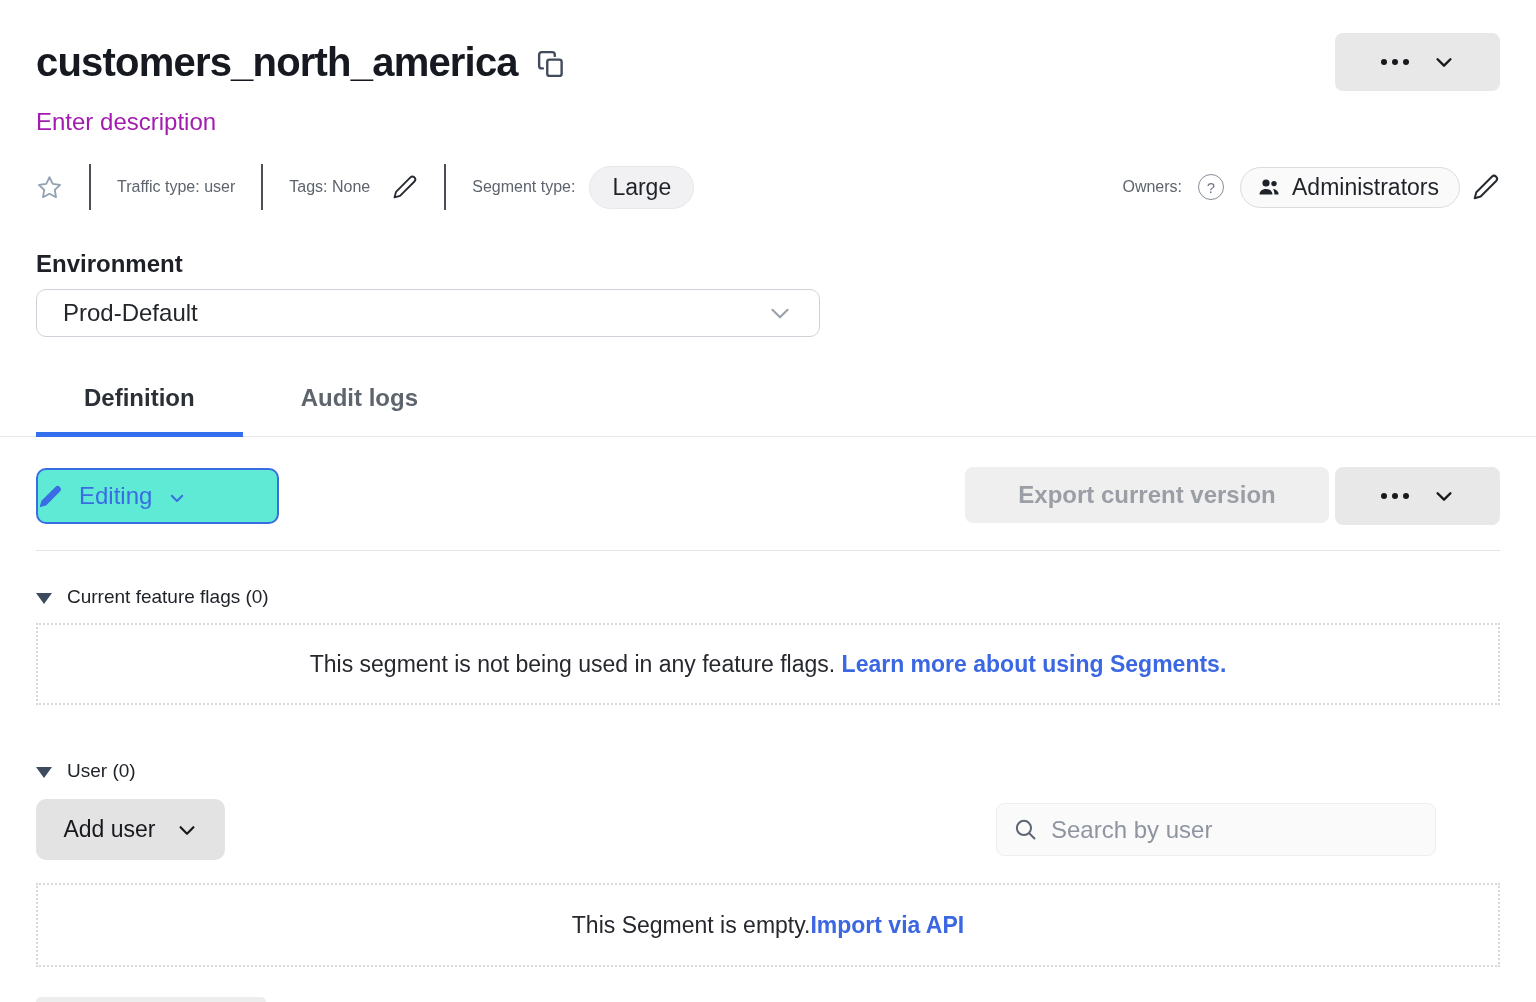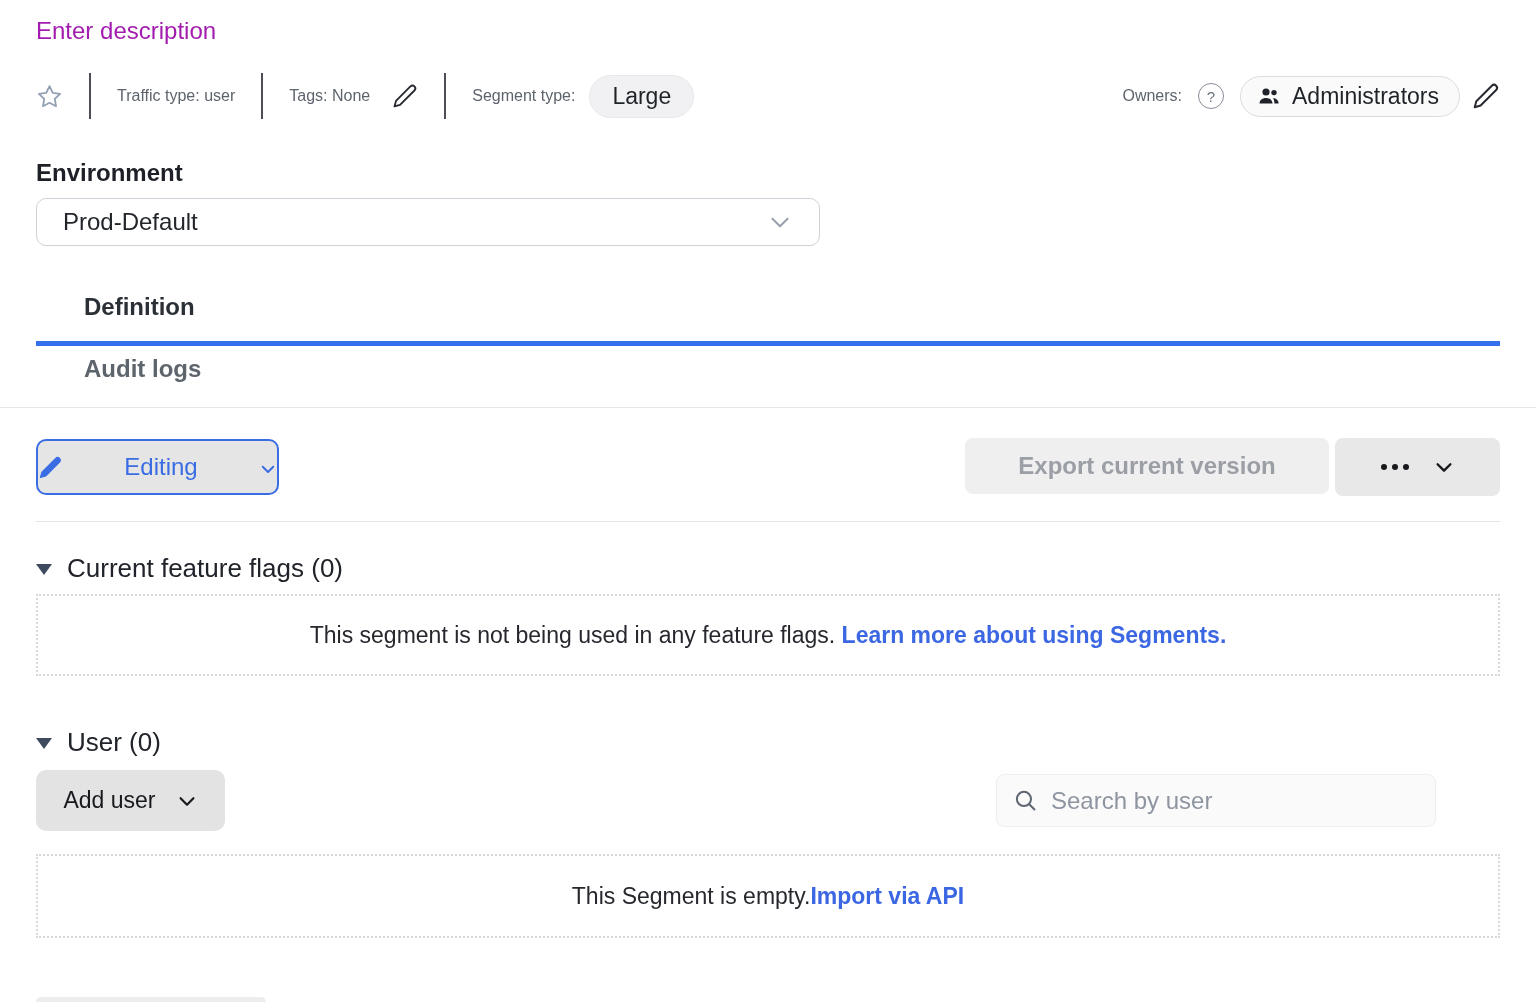--- a/index.html
+++ b/index.html
@@ -40,42 +40,42 @@
   .people-icon { display:inline-flex; color:#1f2329; }
 
   
   .env-label { margin-top:39px; font-size:24px; line-height:28px; font-weight:700; color:#1d2026; }
   .env-select { margin-top:11px; width:784px; height:48px; border:1px solid #ced3d9; border-radius:10px;
     display:flex; align-items:center; justify-content:space-between; padding:0 26px; cursor:pointer; background:#fff; }
   .env-select .value { font-size:24px; color:#23262b; }
   .env-select .chev { color:#98a1ac; display:inline-flex; }
 
   
-  .tabs-bar { margin-top:47px; display:flex; gap:10px; padding:0 36px; border-bottom:1px solid #e7e7e9;flex-direction:column; }
+  .tabs-bar { margin-top:47px; display:flex; gap:10px; padding:0 36px; border-bottom:1px solid #e7e7e9; }
   .tab { position:relative; padding:0 48px 24px; font-size:24px; line-height:28px; cursor:pointer; }
   .tab.active { font-weight:700; color:#2b2f36; }
   .tab.inactive { font-weight:600; color:#5d646c; }
   .tab.active::after { content:""; position:absolute; left:0; right:0; bottom:-1px; height:5px; background:#3470ee; }
 
   
   .toolbar { margin-top:30px; display:flex; justify-content:space-between; align-items:center; }
-  .editing-btn { display:flex; align-items:center; justify-content:space-between; gap:16px; width:243px; height:56px;
-    background:#e5e5e5; border:2px solid #3a6de4; border-radius:10px; color:#3a6de4; font-size:24px; font-weight:500; cursor:pointer; }
+  .editing-btn { display:flex; align-items:center; justify-content:flex-start; gap:16px; width:243px; height:56px;
+    background:#5eead4; border:2px solid #3a6de4; border-radius:10px; color:#3a6de4; font-size:24px; font-weight:500; cursor:pointer; }
   .editing-btn .chev { display:inline-flex; margin-top:3px; }
   .toolbar-right { display:flex; align-items:flex-start; gap:6px; }
   .export-btn { width:364px; height:56px; background:#efeff0; border:none; border-radius:8px;
     font-size:24px; font-weight:600; color:#9b9fa5; cursor:default; }
   .divider { margin-top:25px; height:1px; background:#e5e5e6; }
 
   
   .section-head { margin-top:31px; display:flex; align-items:center; gap:15px; cursor:pointer; }
   .section-head.user { margin-top:51px; }
   .caret-down { width:0; height:0; border-left:8px solid transparent; border-right:8px solid transparent;
     border-top:11px solid #3e4a5e; margin-top:3px; }
-  .section-title { font-size:26px; line-height:30px; font-weight:500; color:#202329; }
+  .section-title { font-size:19px; line-height:30px; font-weight:500; color:#202329; }
 
   .dotted-box { margin-top:11px; border:2px dotted #d8d8d8; height:82px;
     display:flex; align-items:center; justify-content:center; font-size:23px; color:#26282e; }
   .dotted-box.users { margin-top:23px; height:84px; }
   .inline-link { color:#3b67e2; font-weight:700; cursor:pointer; }
   .sp { white-space:pre; }
 
   
   .controls-row { margin-top:13px; display:flex; justify-content:space-between; align-items:center; }
   .add-user-btn { display:flex; align-items:center; justify-content:center; gap:20px; width:189px; height:61px;
@@ -89,20 +89,43 @@
   .bottom-strip { position:absolute; left:36px; bottom:0; width:230px; height:5px;
     background:#ededee; border-radius:8px 8px 0 0; }
 
   svg { display:block; }
 </style>
 </head>
 <body>
 
 <div class="page">
 
+  <div class="pad header-row">
+    <div class="title-wrap">
+      <h1 class="page-title">customers_north_america</h1>
+      <span class="copy-icon">
+        <svg width="30" height="30" viewBox="0 0 24 24" fill="none" stroke="currentColor" stroke-width="1.9" stroke-linecap="round" stroke-linejoin="round">
+          <rect x="9" y="8.5" width="11.5" height="13" rx="1.8"></rect>
+          <path d="M5.5 15.5h-1a2 2 0 0 1-2-2v-9a2 2 0 0 1 2-2h8.5a2 2 0 0 1 2 2v1"></path>
+        </svg>
+      </span>
+    </div>
+    <button class="gray-btn">
+      <span class="dots">
+          <i></i>
+          <i></i>
+          <i></i>
+        </span>
+      <span>
+        <svg width="22" height="22" viewBox="0 0 24 24" fill="none" stroke="#17191c" stroke-width="2.6" stroke-linecap="round" stroke-linejoin="round">
+            <path d="M5 9l7 7 7-7"></path>
+          </svg>
+      </span>
+    </button>
+  </div>
 
   <div class="pad">
     <div class="description">Enter description</div>
 
     <div class="meta-row">
       <div class="meta-left">
         <span class="star-icon">
           <svg width="27" height="27" viewBox="0 0 24 24" fill="none" stroke="currentColor" stroke-width="1.6" stroke-linejoin="round">
             <path d="M12 2.8l2.9 5.9 6.5.9-4.7 4.6 1.1 6.4L12 17.6l-5.8 3 1.1-6.4L2.6 9.6l6.5-.9z"></path>
           </svg>

